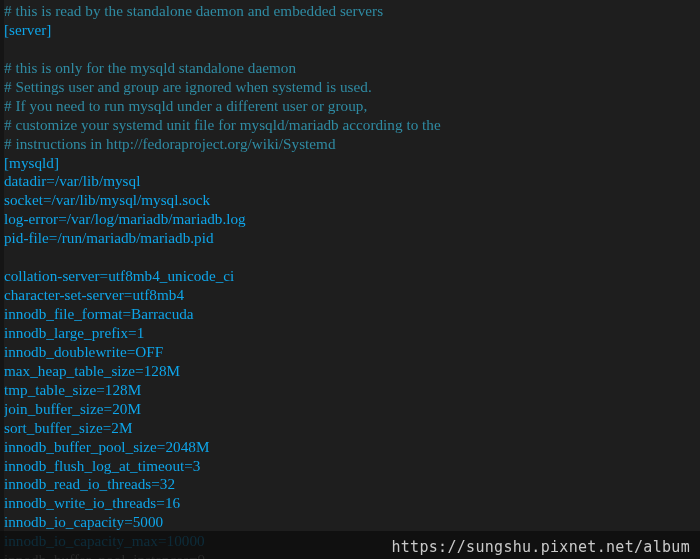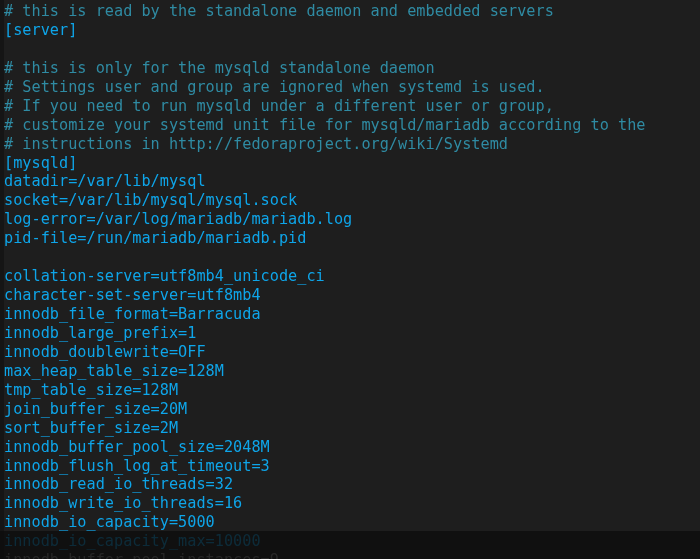--- a/index.html
+++ b/index.html
@@ -34,20 +34,21 @@
     font-size: 15.2px;
     line-height: 18.95px;
     letter-spacing: 0.02px;
     white-space: pre;
     color: #d6d6d6;
     z-index: 2;
   }
   .line {
     height: 18.95px;
     white-space: pre;
+    font-family: Liberation Serif, serif;
   }
   .comment  { color: #2f8ba3; }
   .plain    { color: #0ea5e9; }
   .dim      { color: #8a8a8a; }
   .blank    { color: transparent; }
 
   
   #watermark-band {
     position: absolute;
     left: 0;
@@ -72,14 +73,15 @@
 </head>
 <body>
 
 <div id="screen">
 
   <div id="left-gutter"></div>
 
   <div id="code"><div class="line comment"># this is read by the standalone daemon and embedded servers</div><div class="line plain">[server]</div><div class="line blank"></div><div class="line comment"># this is only for the mysqld standalone daemon</div><div class="line comment"># Settings user and group are ignored when systemd is used.</div><div class="line comment"># If you need to run mysqld under a different user or group,</div><div class="line comment"># customize your systemd unit file for mysqld/mariadb according to the</div><div class="line comment"># instructions in http://fedoraproject.org/wiki/Systemd</div><div class="line plain">[mysqld]</div><div class="line plain">datadir=/var/lib/mysql</div><div class="line plain">socket=/var/lib/mysql/mysql.sock</div><div class="line plain">log-error=/var/log/mariadb/mariadb.log</div><div class="line plain">pid-file=/run/mariadb/mariadb.pid</div><div class="line blank"></div><div class="line plain">collation-server=utf8mb4_unicode_ci</div><div class="line plain">character-set-server=utf8mb4</div><div class="line plain">innodb_file_format=Barracuda</div><div class="line plain">innodb_large_prefix=1</div><div class="line plain">innodb_doublewrite=OFF</div><div class="line plain">max_heap_table_size=128M</div><div class="line plain">tmp_table_size=128M</div><div class="line plain">join_buffer_size=20M</div><div class="line plain">sort_buffer_size=2M</div><div class="line plain">innodb_buffer_pool_size=2048M</div><div class="line plain">innodb_flush_log_at_timeout=3</div><div class="line plain">innodb_read_io_threads=32</div><div class="line plain">innodb_write_io_threads=16</div><div class="line plain">innodb_io_capacity=5000</div><div class="line plain">innodb_io_capacity_max=10000</div><div class="line dim">innodb_buffer_pool_instances=9</div></div>
 
   <div id="watermark-band"></div>
+  <div id="watermark-text">https://sungshu.pixnet.net/album</div>
 
 </div>
 
 </body></html>

